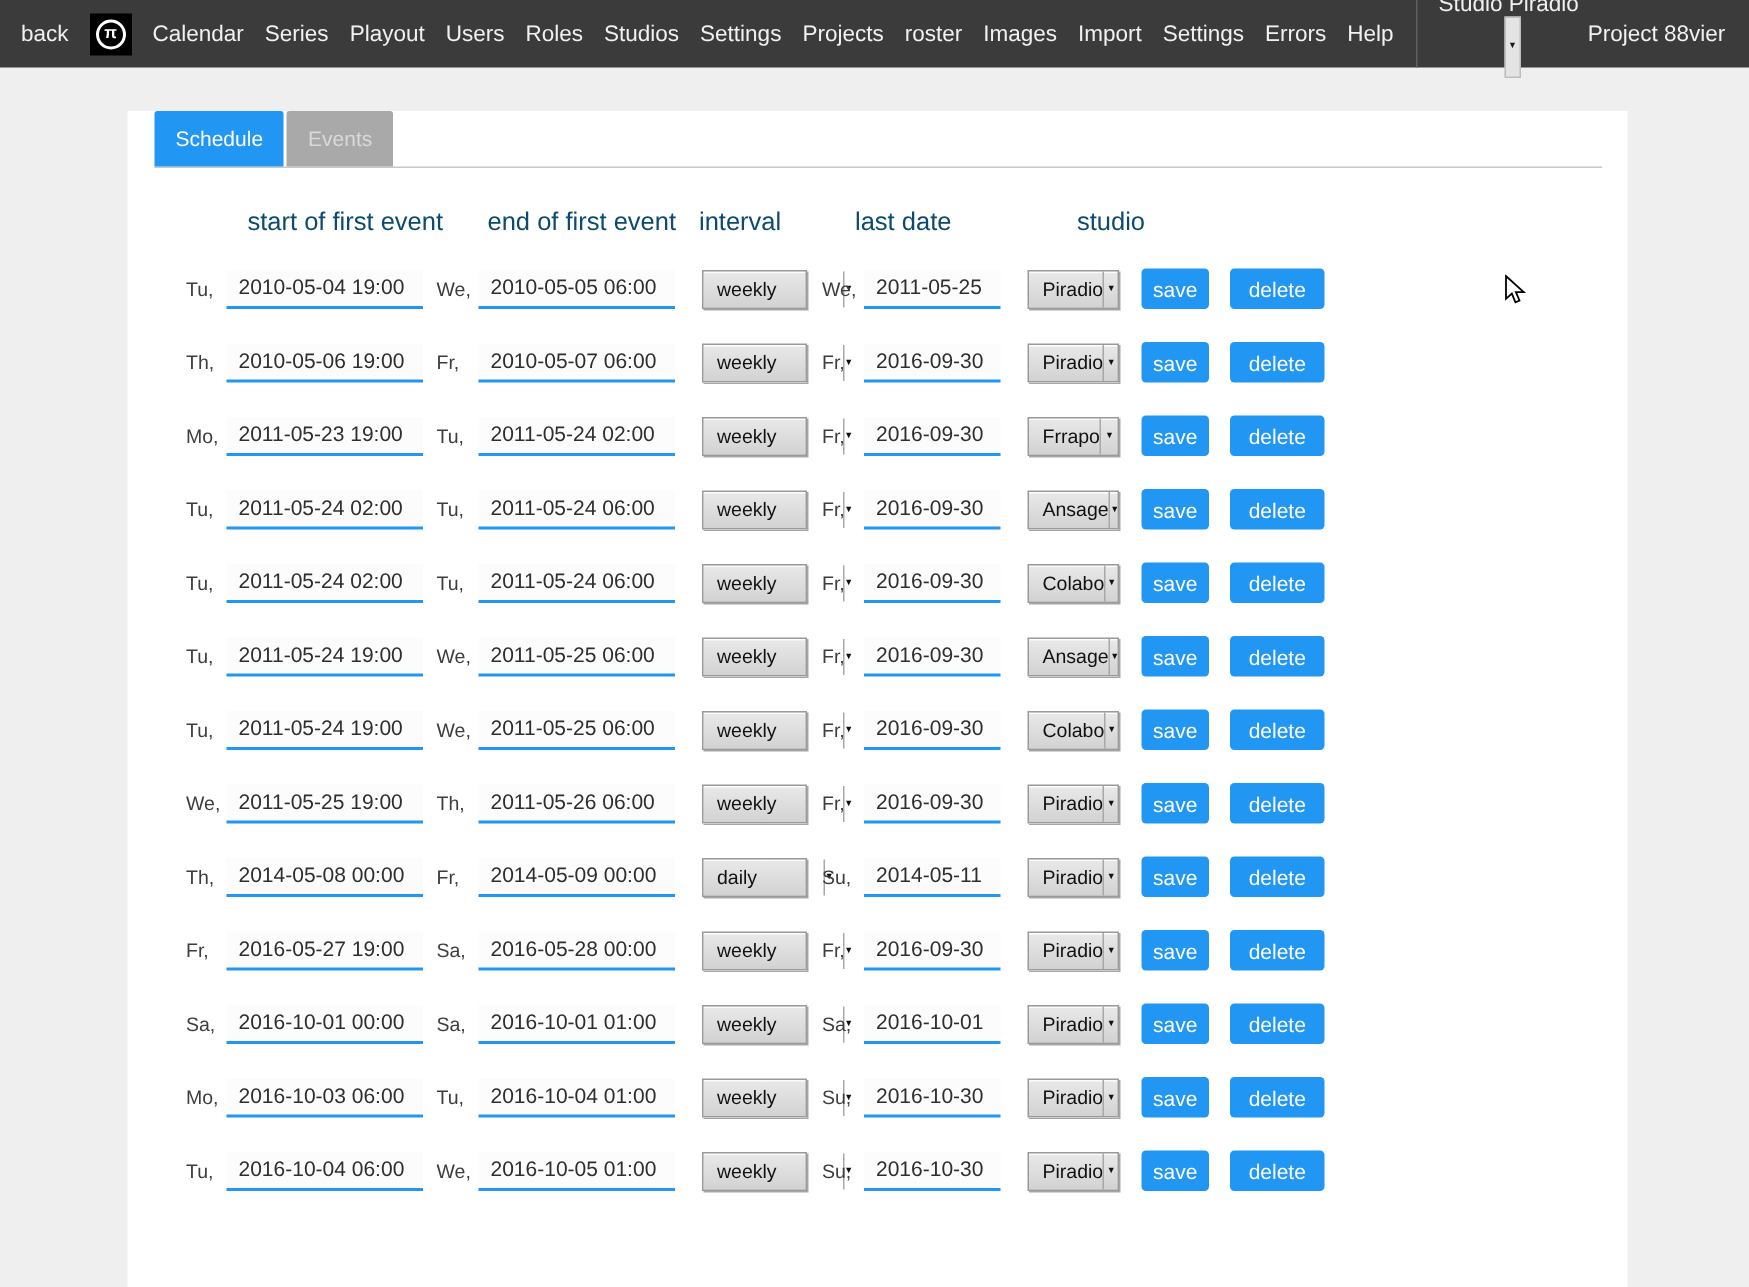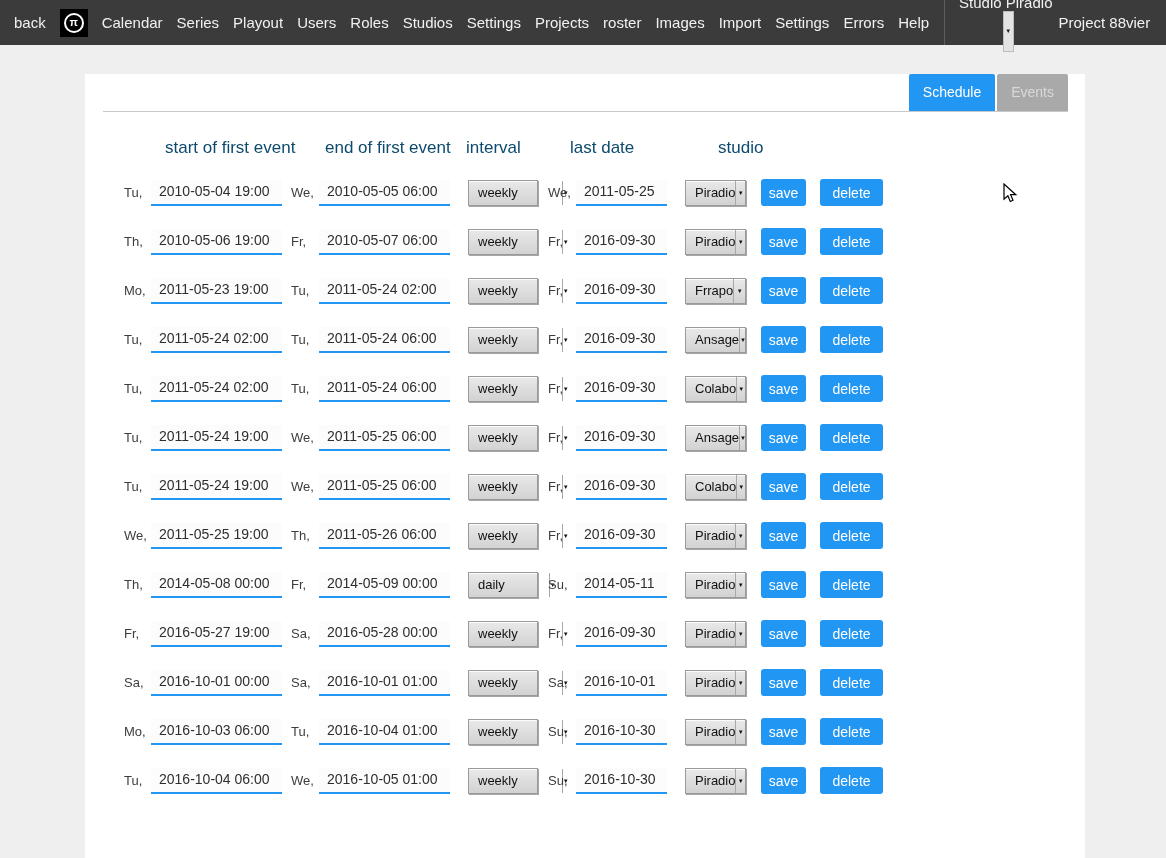--- a/index.html
+++ b/index.html
@@ -38,21 +38,21 @@
   
   .page {
     margin-left:85px; width:1000px; min-height:813px; background:#fff;
     position:relative;
   }
   .page-title { padding:32px 0 0 28px; font-size:18px; color:#757575; }
 
   .tabstrip {
     margin:29px 0 0 18px; width:965px;
     border-bottom:1px solid #c8c8c8;
-    display:flex; gap:2px; align-items:flex-end;justify-content:flex-end;
+    display:flex; gap:2px; align-items:flex-end;
   }
   .tab {
     height:37px; line-height:37px; padding:0 14px; font-size:14px;
     border-radius:2px 2px 0 0; cursor:pointer; text-align:center;
   }
   .tab.active { background:#2196f3; color:#ffffff; }
   .tab.inactive { background:#a9a9a9; color:#d9d9d9; }
 
   
   .thead { position:relative; height:56px; font-size:17px; color:#0c4a6e; }

